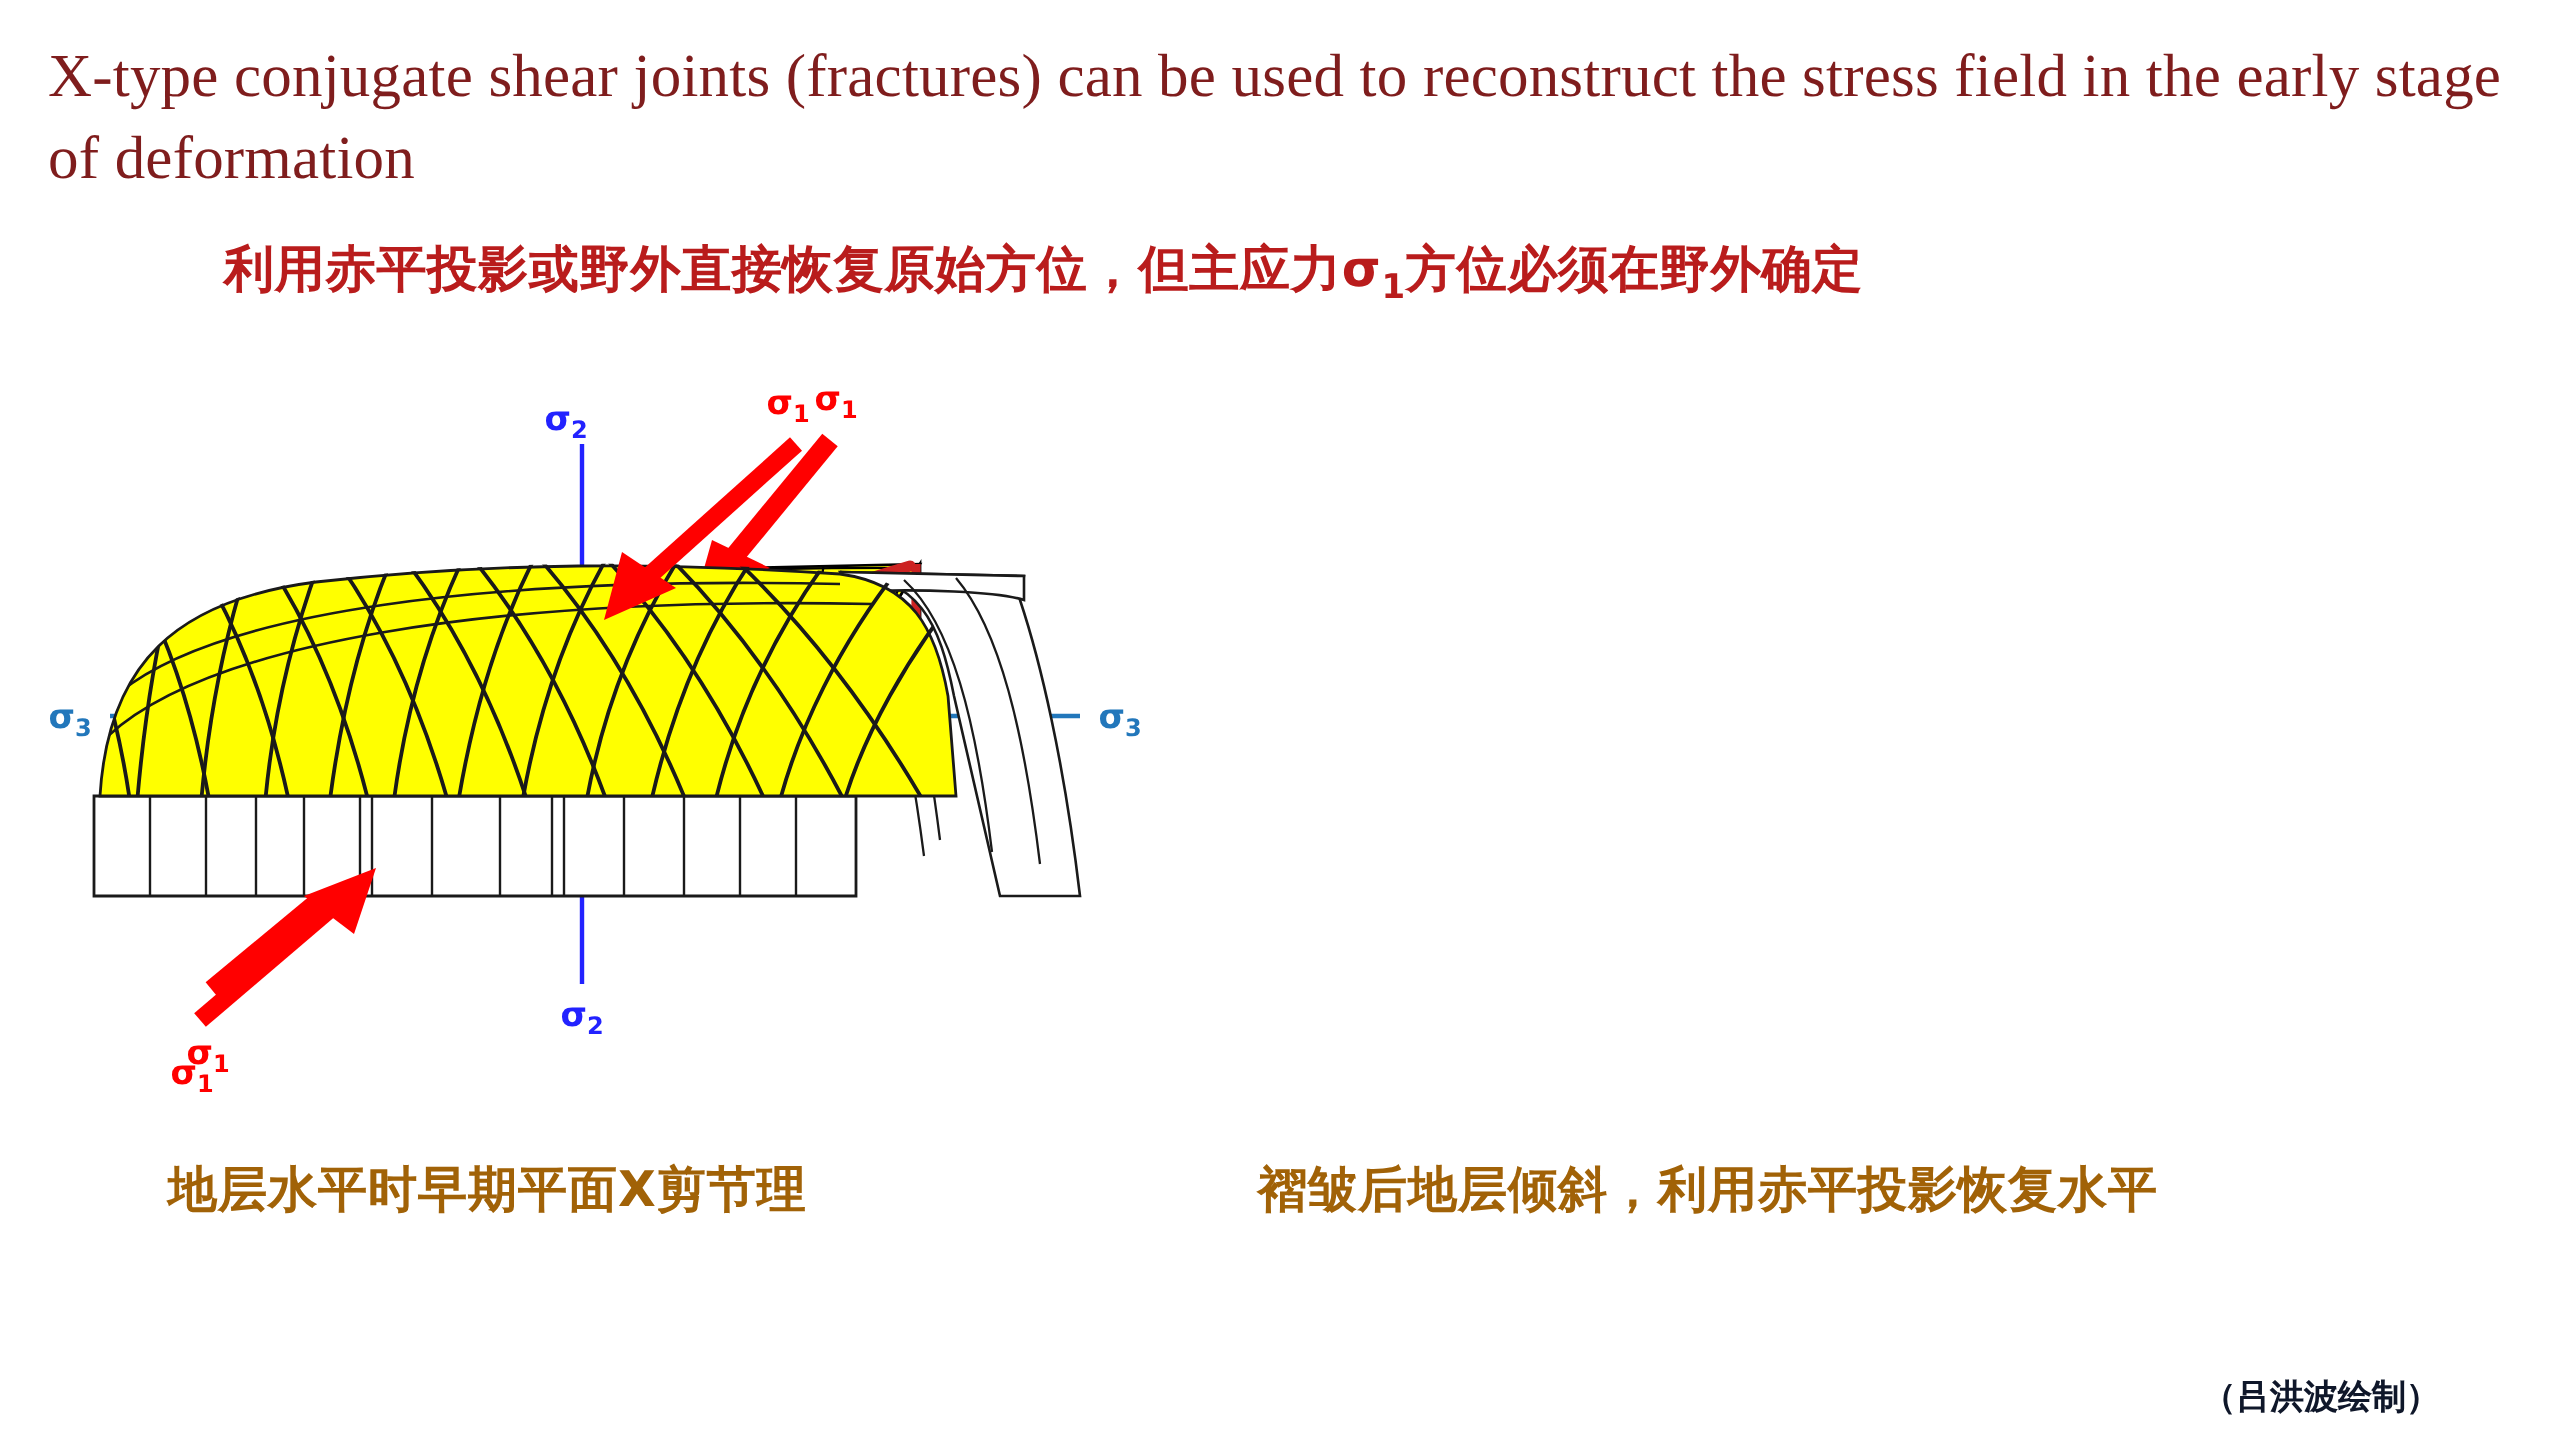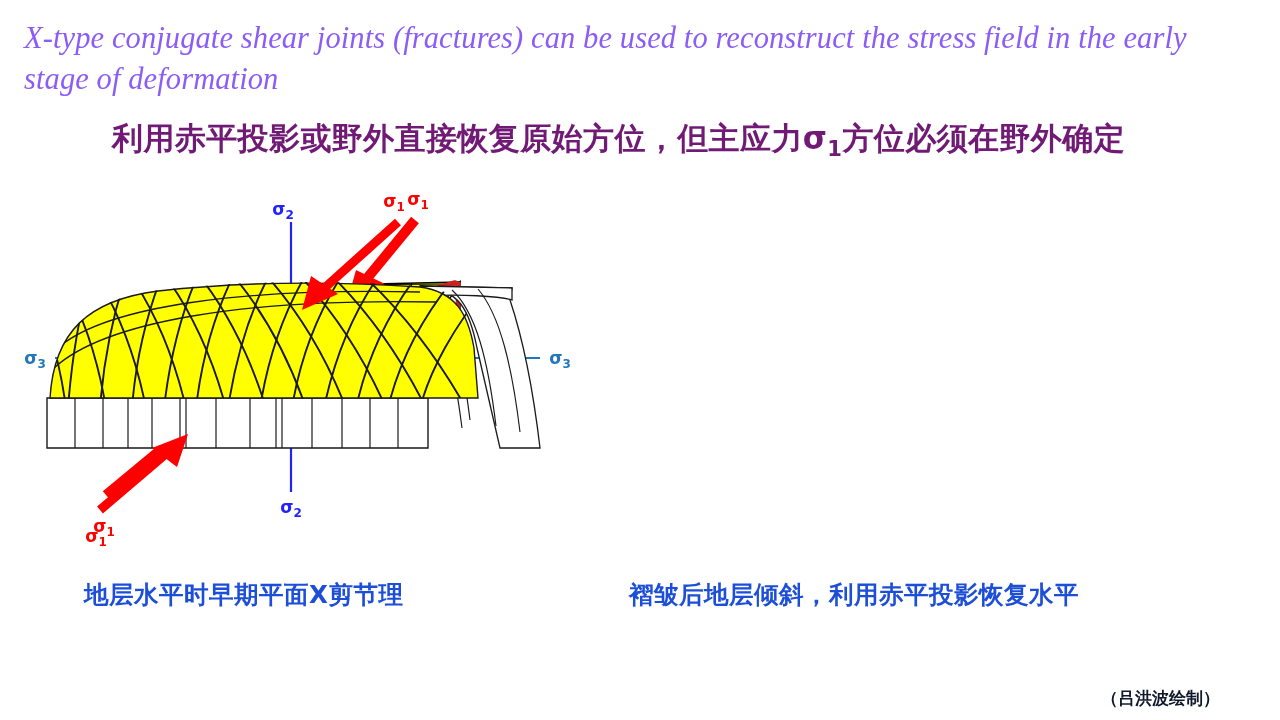--- a/index.html
+++ b/index.html
@@ -18,35 +18,34 @@
 
   
   #title {
     position: absolute;
     left: 24px;
     top: 18px;
     width: 1232px;
     font-family: "Liberation Serif", "DejaVu Serif", serif;
     font-size: 30.5px;
     line-height: 1.33;
-    color: #8b5cf6;
+    color: #7f1d1d;
     letter-spacing: 0.1px;
-    font-style: italic;
   }
 
   
   #subtitle {
     position: absolute;
     left: 112px;
     top: 118px;
     width: 1100px;
     font-family: "DejaVu Sans", "Liberation Sans", sans-serif;
-    font-size: 31px;
+    font-size: 25px;
     font-weight: 700;
-    color: #701a75;
+    color: #b91c1c;
     white-space: nowrap;
     letter-spacing: 0.4px;
   }
   #subtitle .sig { font-style: normal; }
   #subtitle .sub { font-size: 0.68em; vertical-align: sub; }
 
   
   #figures {
     position: absolute;
     left: 0;
@@ -58,21 +57,21 @@
   #fig-left-wrap  { left: 20px;  width: 620px; height: 400px; }
   #fig-right-wrap { left: 660px; width: 620px; height: 400px; }
 
   
   .caption {
     position: absolute;
     top: 578px;
     font-family: "DejaVu Sans", "Liberation Sans", sans-serif;
     font-size: 24.5px;
     font-weight: 700;
-    color: #1d4ed8;
+    color: #a16207;
     white-space: nowrap;
     letter-spacing: 0.5px;
   }
   #caption-left  { left: 84px; }
   #caption-right { left: 629px; }
 
   
   #credit {
     position: absolute;
     right: 60px;

